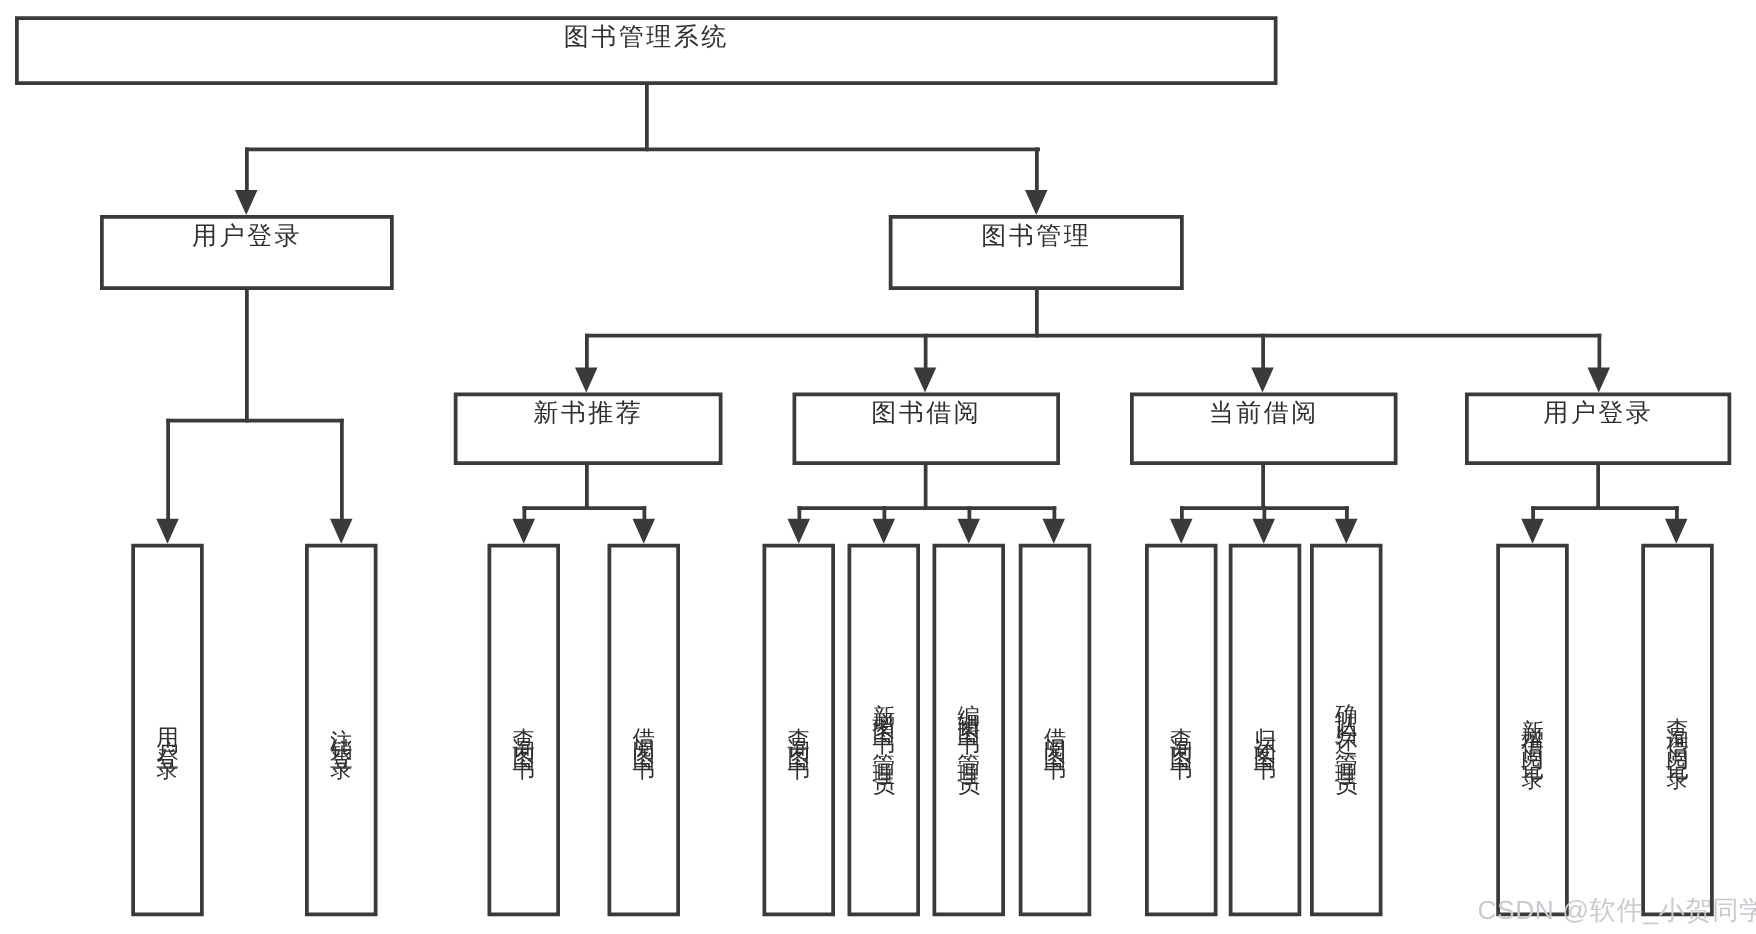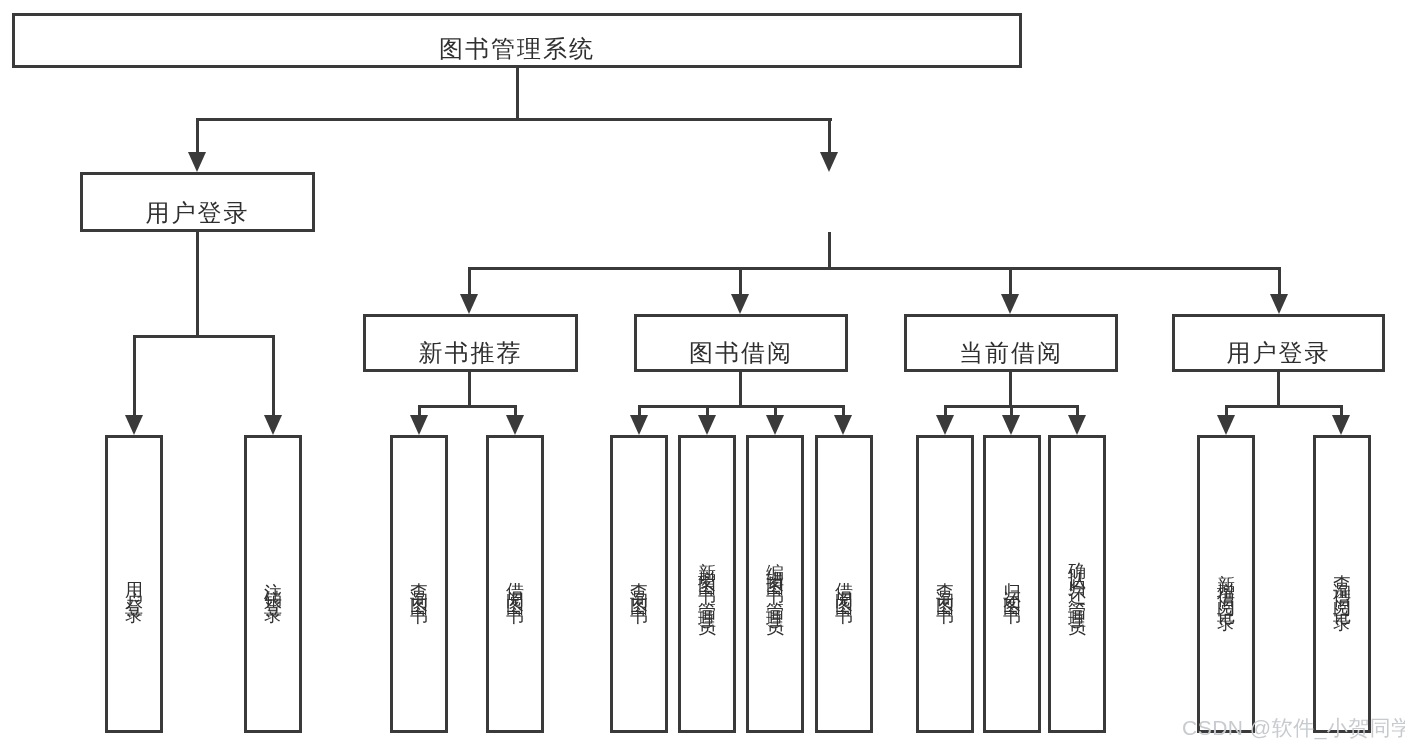--- a/index.html
+++ b/index.html
@@ -3,22 +3,22 @@
 <meta charset="utf-8">
 <style>
   html,body{margin:0;padding:0;}
   body{
     width:1405px;height:747px;background:#ffffff;
     font-family:"Liberation Sans","DejaVu Sans",sans-serif;
   }
   #diagram{position:relative;width:1405px;height:747px;background:#ffffff;overflow:hidden;}
   .box{
     position:absolute;border:3px solid #3a3a3a;background:#ffffff;
-    display:flex;align-items:flex-end;justify-content:center;
-    font-size:24px;letter-spacing:2px;color:#2f2f2f;z-index:2;
+    display:flex;align-items:flex-start;justify-content:center;
+    font-size:20px;letter-spacing:2px;color:#2f2f2f;z-index:2;
   }
   .leaf{
     position:absolute;border:3px solid #3a3a3a;background:#ffffff;
     width:52px;height:292px;top:435px;
     display:flex;align-items:center;justify-content:center;z-index:2;
   }
   .leaf span{
     writing-mode:vertical-rl;text-orientation:mixed;
     font-size:18px;line-height:1;letter-spacing:8px;color:#2f2f2f;
   }
@@ -44,20 +44,23 @@
 
   <div class="ln" style="left:516px;top:68px;width:3px;height:53px;"></div>
   <div class="ln" style="left:196px;top:118px;width:636px;height:3px;"></div>
   <div class="ln" style="left:196px;top:118px;width:3px;height:38px;"></div>
   <div class="ln" style="left:828px;top:118px;width:3px;height:38px;"></div>
   <div class="arrow" style="left:188px;top:152px;"></div>
   <div class="arrow" style="left:820px;top:152px;"></div>
 
   <div class="box" style="left:80px;top:172px;width:229px;height:54px;">
     <span>用户登录</span>
+  </div>
+  <div class="box" style="left:711px;top:172px;width:230px;height:54px;">
+    <span>图书管理</span>
   </div>
 
   <div class="ln" style="left:196px;top:232px;width:3px;height:106px;"></div>
   <div class="ln" style="left:133px;top:335px;width:142px;height:3px;"></div>
   <div class="ln" style="left:133px;top:335px;width:3px;height:82px;"></div>
   <div class="ln" style="left:272px;top:335px;width:3px;height:82px;"></div>
   <div class="arrow" style="left:125px;top:415px;"></div>
   <div class="arrow" style="left:264px;top:415px;"></div>
 
   <div class="ln" style="left:828px;top:232px;width:3px;height:38px;"></div>

